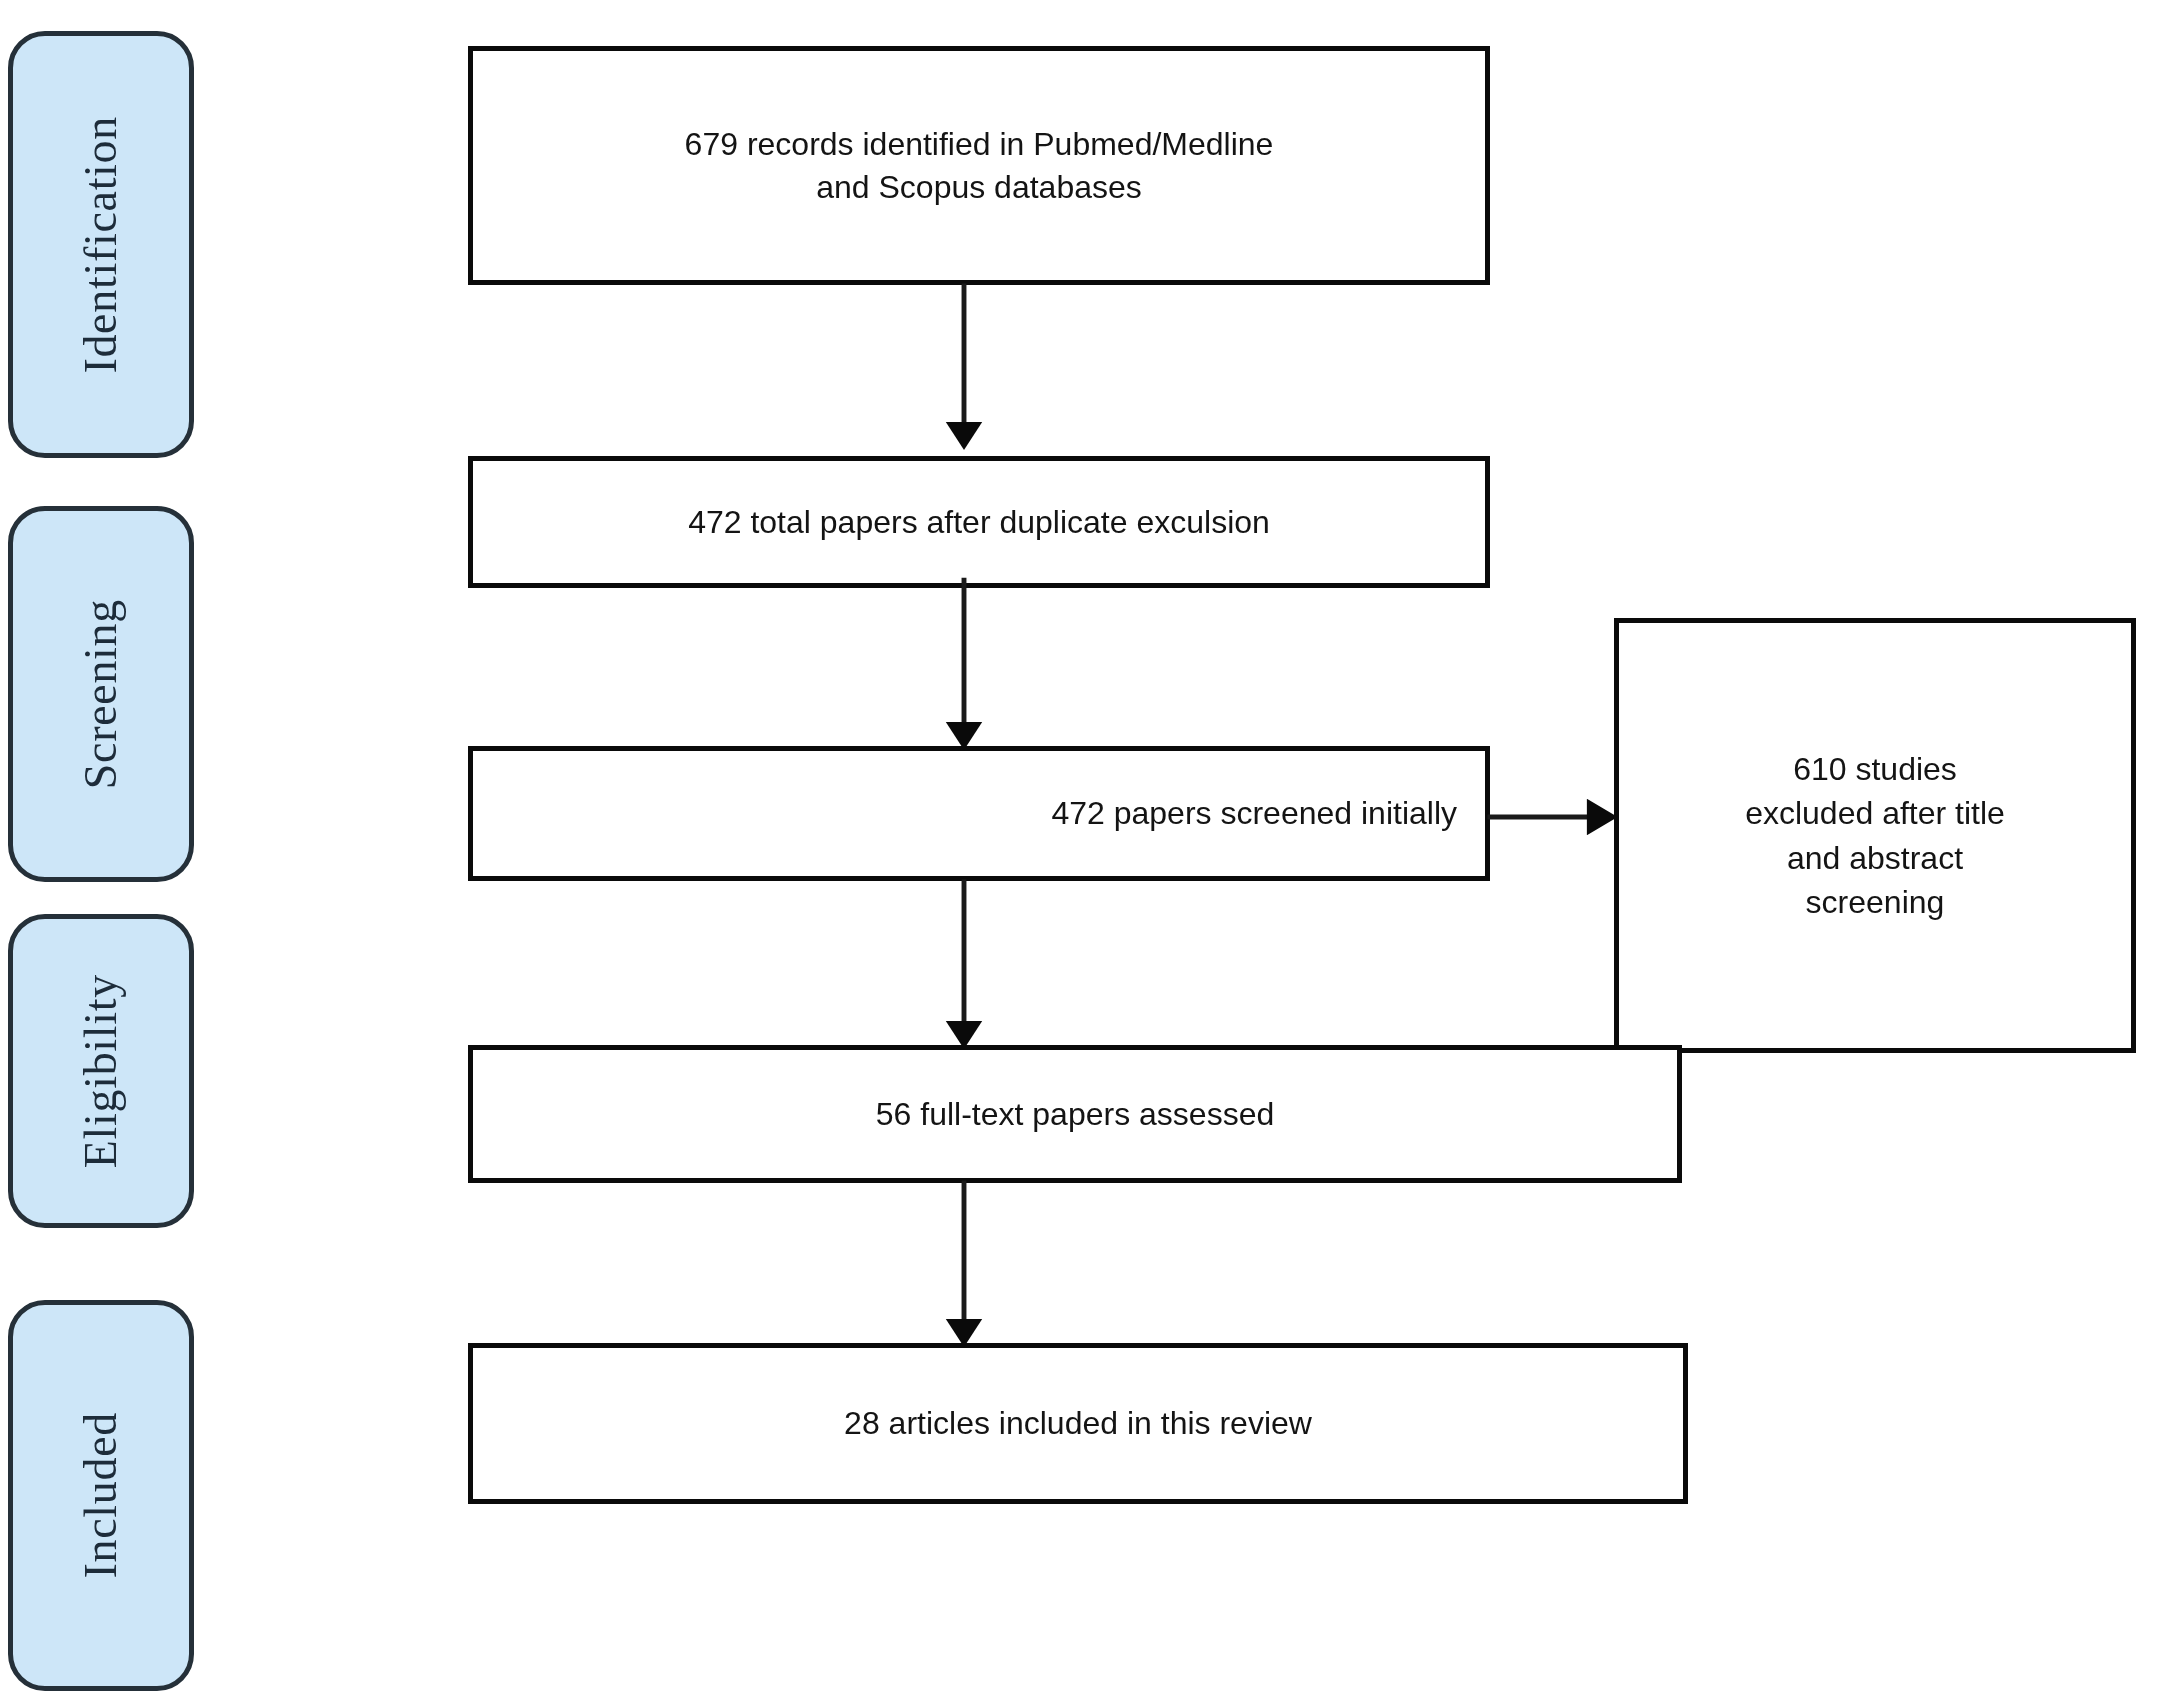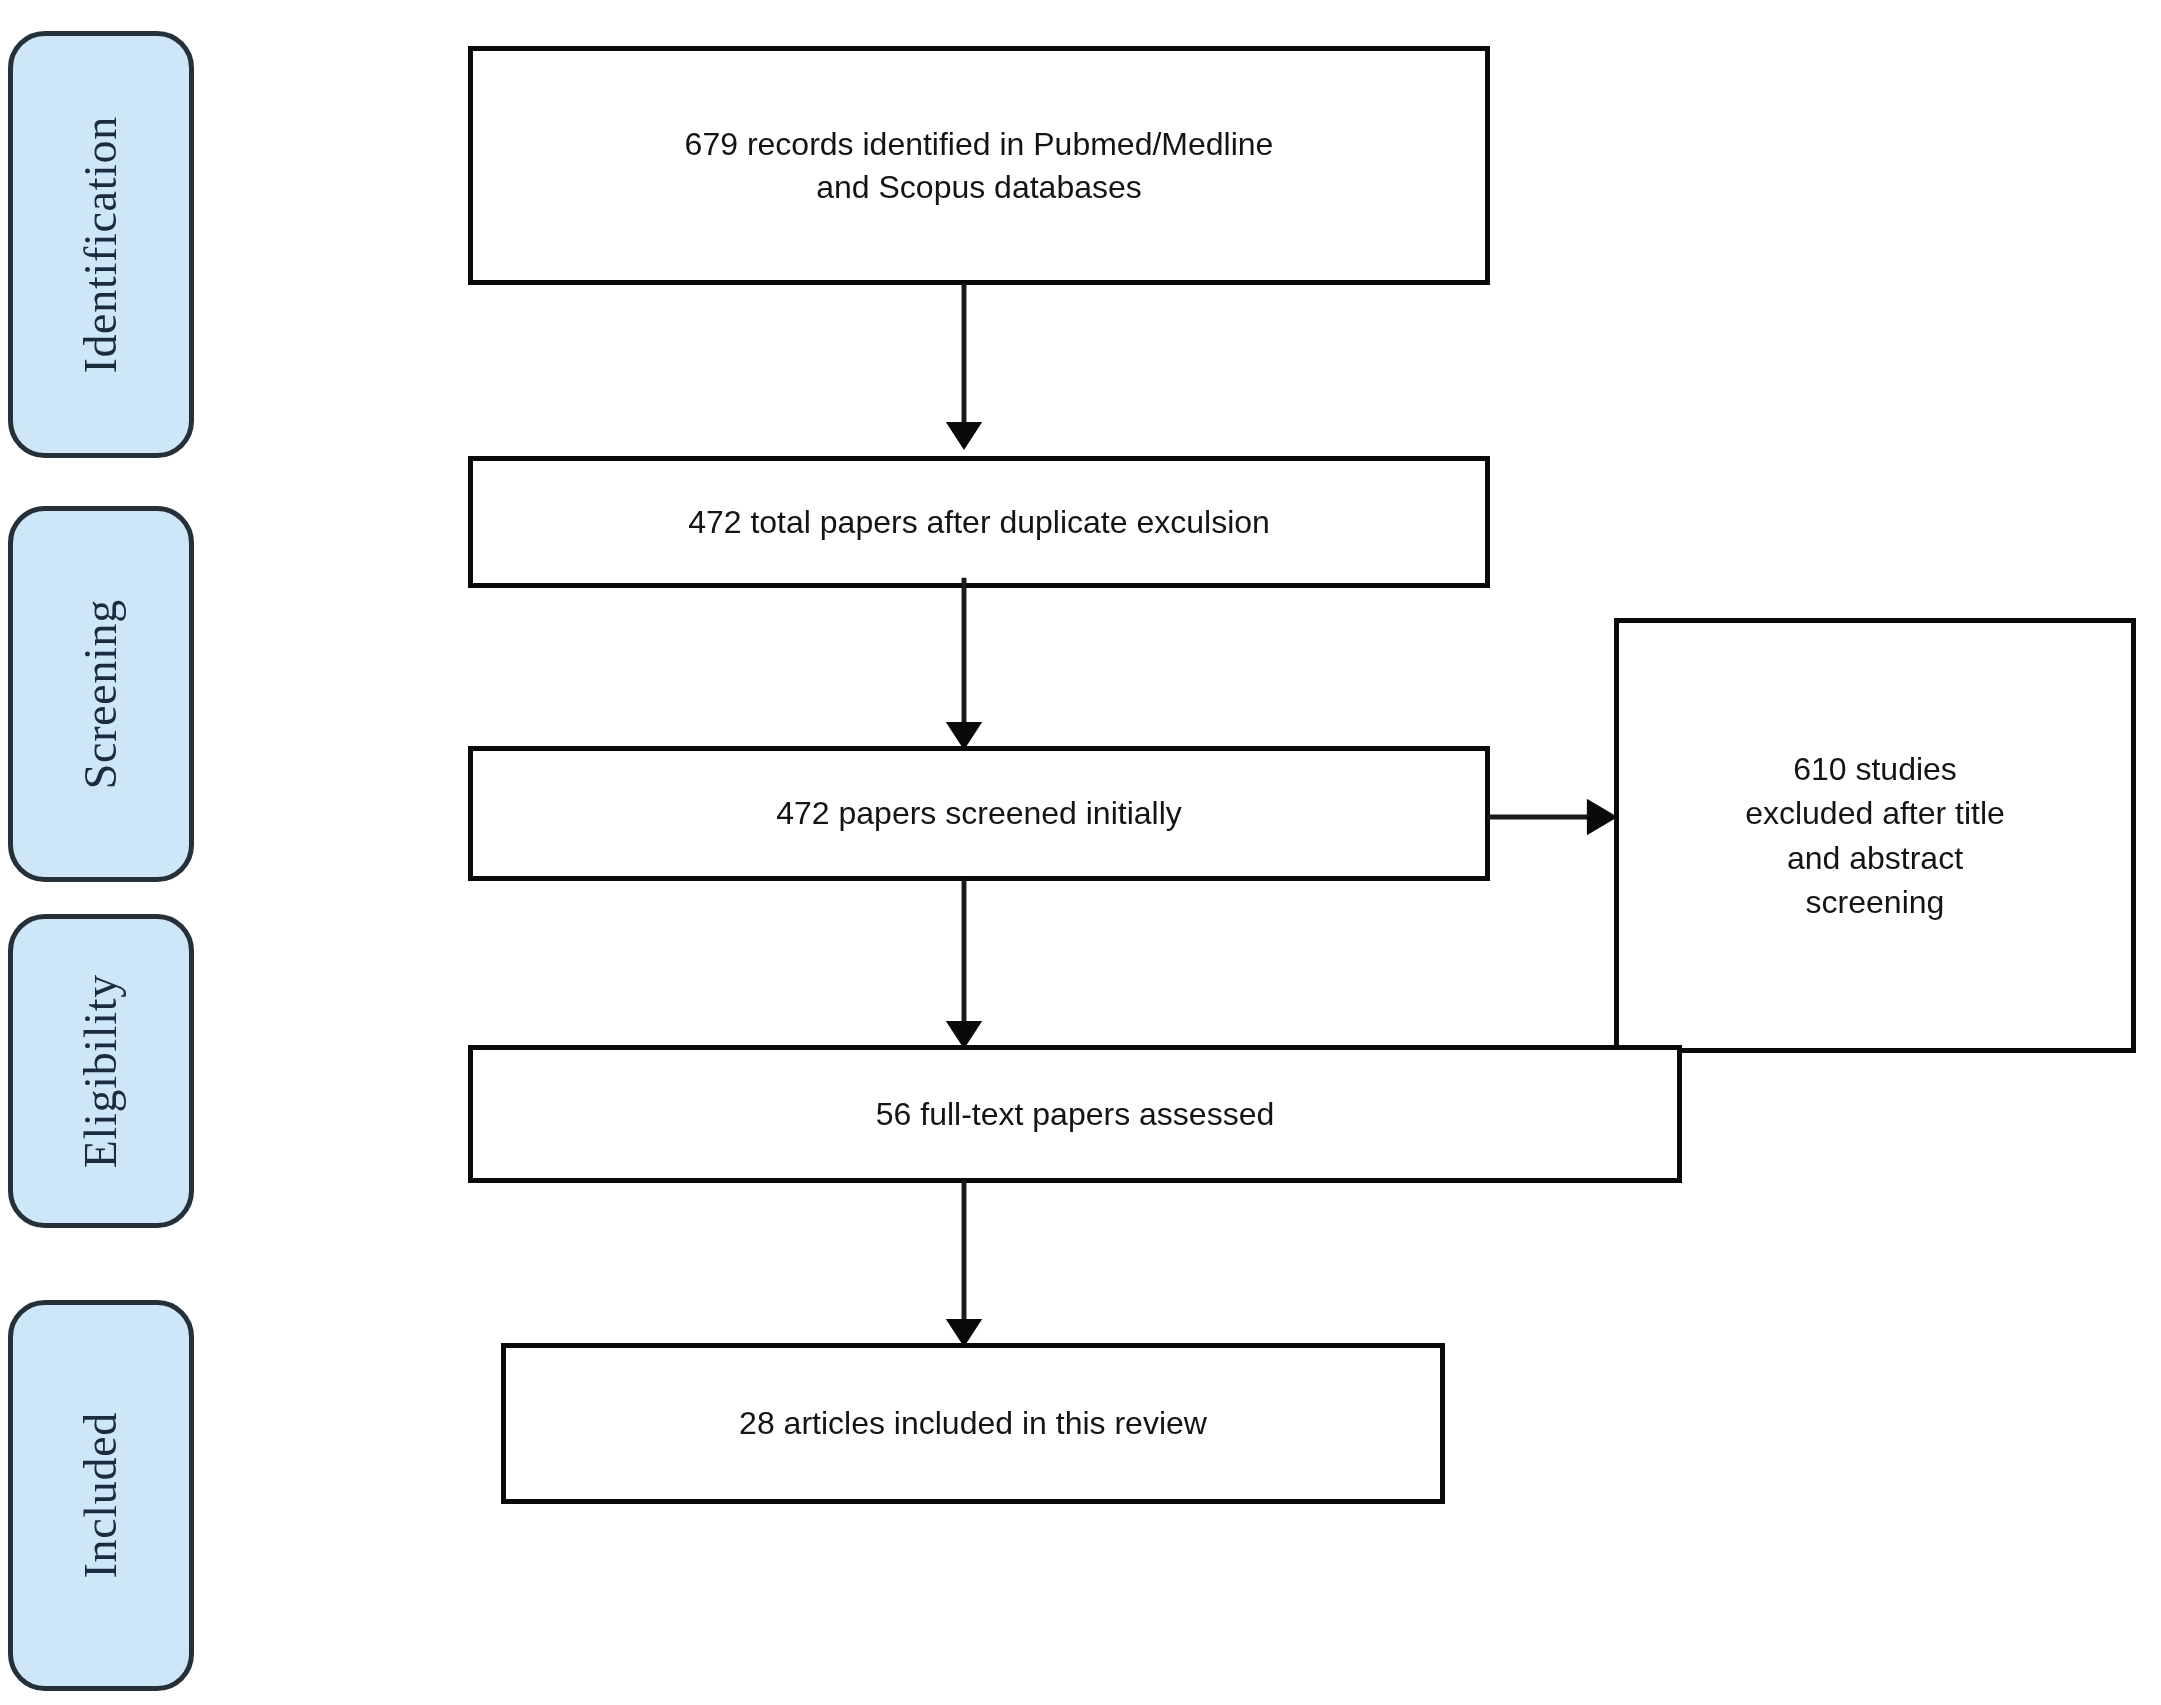--- a/index.html
+++ b/index.html
@@ -96,36 +96,36 @@
 
   <div class="flow-box" style="left:468px; top:46px; width:1022px; height:239px;">
     <span class="box-text">679 records identified in Pubmed/Medline
 and Scopus databases</span>
   </div>
 
   <div class="flow-box" style="left:468px; top:448px; width:1022px; height:132px;margin-top:8px;">
     <span class="box-text">472 total papers after duplicate exculsion</span>
   </div>
 
-  <div class="flow-box" style="left:468px; top:746px; width:1022px; height:135px;">
+  <div class="flow-box" style="left:468px; top:746px; width:1022px; height:135px;justify-content:flex-end;">
     <span class="box-text">472 papers screened initially</span>
   </div>
 
   <div class="flow-box narrow" style="left:1614px; top:618px; width:522px; height:435px;">
     <span class="box-text">610 studies
 excluded after title
 and abstract
 screening</span>
   </div>
 
   <div class="flow-box" style="left:468px; top:1045px; width:1214px; height:138px;">
     <span class="box-text">56 full-text papers assessed</span>
   </div>
 
-  <div class="flow-box" style="left:468px; top:1343px; width:944px; height:161px;margin-left:33px;">
+  <div class="flow-box" style="left:468px; top:1343px; width:1220px; height:161px;">
     <span class="box-text">28 articles included in this review</span>
   </div>
 
   <div class="conn" style="left:943px; top:283px; width:42px; height:169px;">
     <svg width="42" height="169" viewBox="0 0 60 240">
       <line x1="30" y1="0" x2="30" y2="204" stroke="#1a1a1a" stroke-width="7"></line>
       <polygon points="4,198 56,198 30,238" fill="#0a0a0a"></polygon>
     </svg>
   </div>
 

